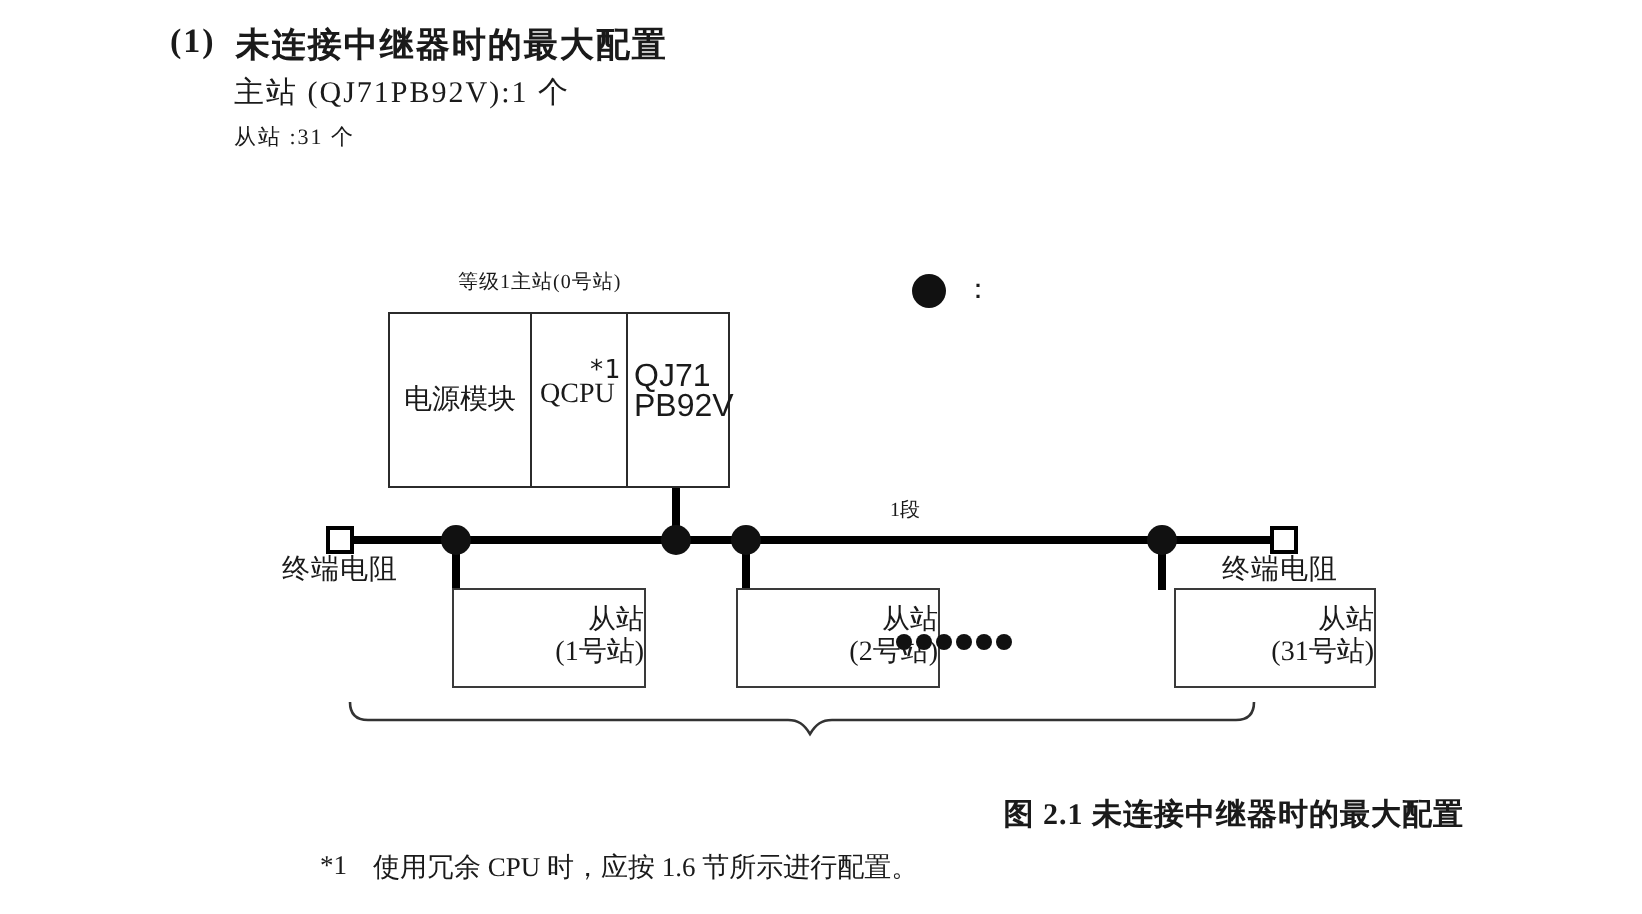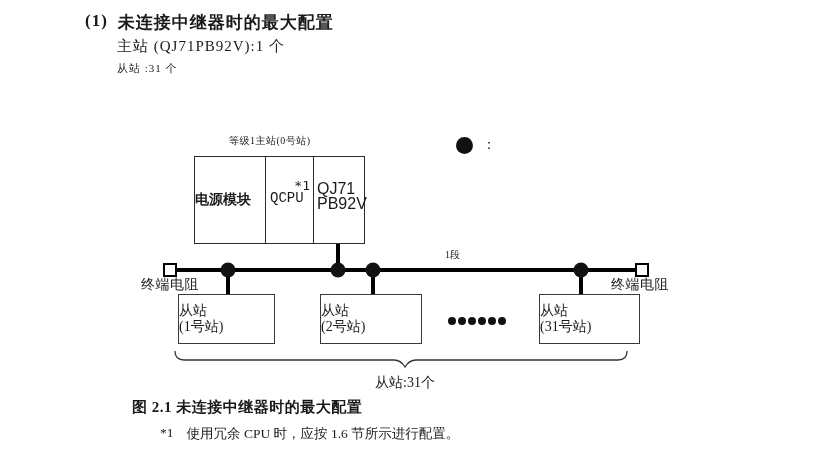--- a/index.html
+++ b/index.html
@@ -12,55 +12,55 @@
            font-weight:bold;font-size:17px;letter-spacing:1px;}
   .spec1{position:absolute;left:117px;top:37px;font-size:15px;letter-spacing:1px;text-align:center;}
   .spec2{position:absolute;left:117px;top:61px;font-size:11px;letter-spacing:1px;}
 
   
   .master-label{position:absolute;left:201px;top:134px;font-size:10px;letter-spacing:.5px;margin-left:28px;}
   .master-box{position:absolute;left:194px;top:156px;width:171px;height:88px;
               border:1.4px solid #2b2b2b;box-sizing:border-box;display:flex;background:#fff;}
   .cell{box-sizing:border-box;height:100%;position:relative;font-size:14px;}
   .cell+.cell{border-left:1.4px solid #2b2b2b;}
-  .cell-power{width:70px;display:flex;align-items:center;font-weight:bold;}
+  .cell-power{width:70px;display:flex;align-items:center;justify-content:center;}
   .cell-cpu{width:48px;}
   .cell-pb{flex:1;}
   .cpu-note{position:absolute;top:21px;right:3px;font-size:13px;
             font-family:"DejaVu Sans Mono",monospace;}
   .cpu-name{position:absolute;left:4px;top:33px;font-size:14px;
-            font-family:Liberation Mono, monospace;}
+            font-family:Liberation Serif, serif;}
   .pb-name{position:absolute;left:3px;top:24px;font-size:16px;line-height:15px;
            font-family:Liberation Sans, sans-serif;}
 
   
   .legend{position:absolute;left:456px;top:136px;display:flex;align-items:center;
           gap:9px;font-size:14px;}
   .legend-dot{width:17px;height:17px;border-radius:50%;background:#111;flex:0 0 auto;}
 
   
   .seg-label{position:absolute;left:445px;top:248px;font-size:10px;}
   .term-label-left{position:absolute;left:141px;top:276px;font-size:14px;letter-spacing:.5px;}
   .term-label-right{position:absolute;left:611px;top:276px;font-size:14px;letter-spacing:.5px;}
 
   
   .slave-box{position:absolute;top:294px;height:50px;border:1.5px solid #3a3a3a;
              box-sizing:border-box;background:#fff;display:flex;flex-direction:column;
-             align-items:flex-start;justify-content:center;font-size:14px;line-height:16px;}
+             align-items:flex-end;justify-content:center;font-size:14px;line-height:16px;margin-left:48px;}
   .slave-1{left:178px;width:97px;}
   .slave-2{left:320px;width:102px;}
   .slave-31{left:539px;width:101px;}
 
   
   .ellipsis{position:absolute;left:448px;top:317px;display:flex;gap:2px;align-items:center;}
   .edot{width:8px;height:8px;border-radius:50%;background:#111;}
 
   .count-label{position:absolute;left:340px;top:374px;width:130px;text-align:center;
                font-size:14px;}
-  .caption{position:absolute;left:132px;top:398px;width:600px;text-align:left;
+  .caption{position:absolute;left:132px;top:398px;width:600px;text-align:right;
            font-weight:bold;font-size:15px;letter-spacing:.5px;}
   .footnote{position:absolute;left:160px;top:425px;display:flex;gap:13px;font-size:13.5px;}
 
   svg.overlay{position:absolute;left:0;top:0;pointer-events:none;}
 </style>
 </head>
 <body>
 
 <div class="page">
 
@@ -134,21 +134,20 @@
 
   <div class="ellipsis">
       <span class="edot"></span>
       <span class="edot"></span>
       <span class="edot"></span>
       <span class="edot"></span>
       <span class="edot"></span>
       <span class="edot"></span>
     </div>
 
-  <div class="count-label">从站:31个</div>
 
   <div class="caption">图 2.1 未连接中继器时的最大配置</div>
   <div class="footnote">
     <span>*1</span>
     <span>使用冗余 CPU 时，应按 1.6 节所示进行配置。</span>
   </div>
 
 </div>
 
 </body></html>

